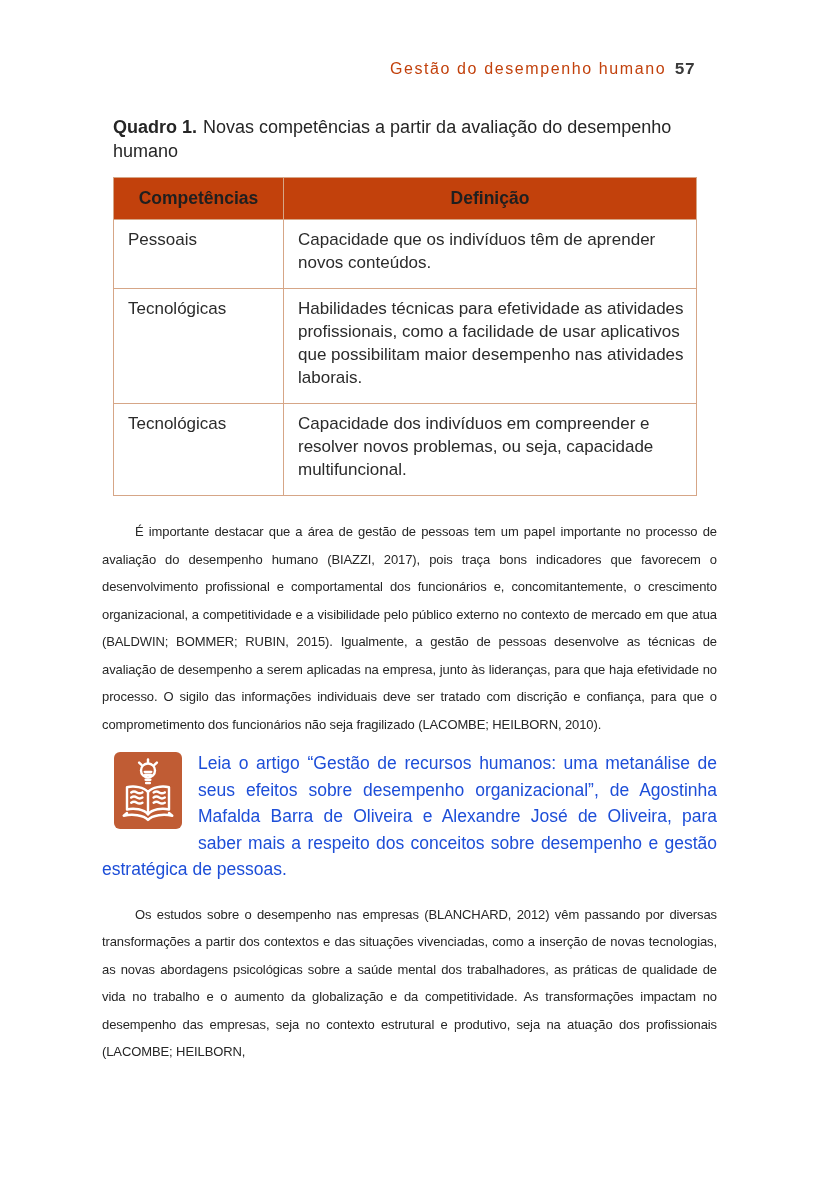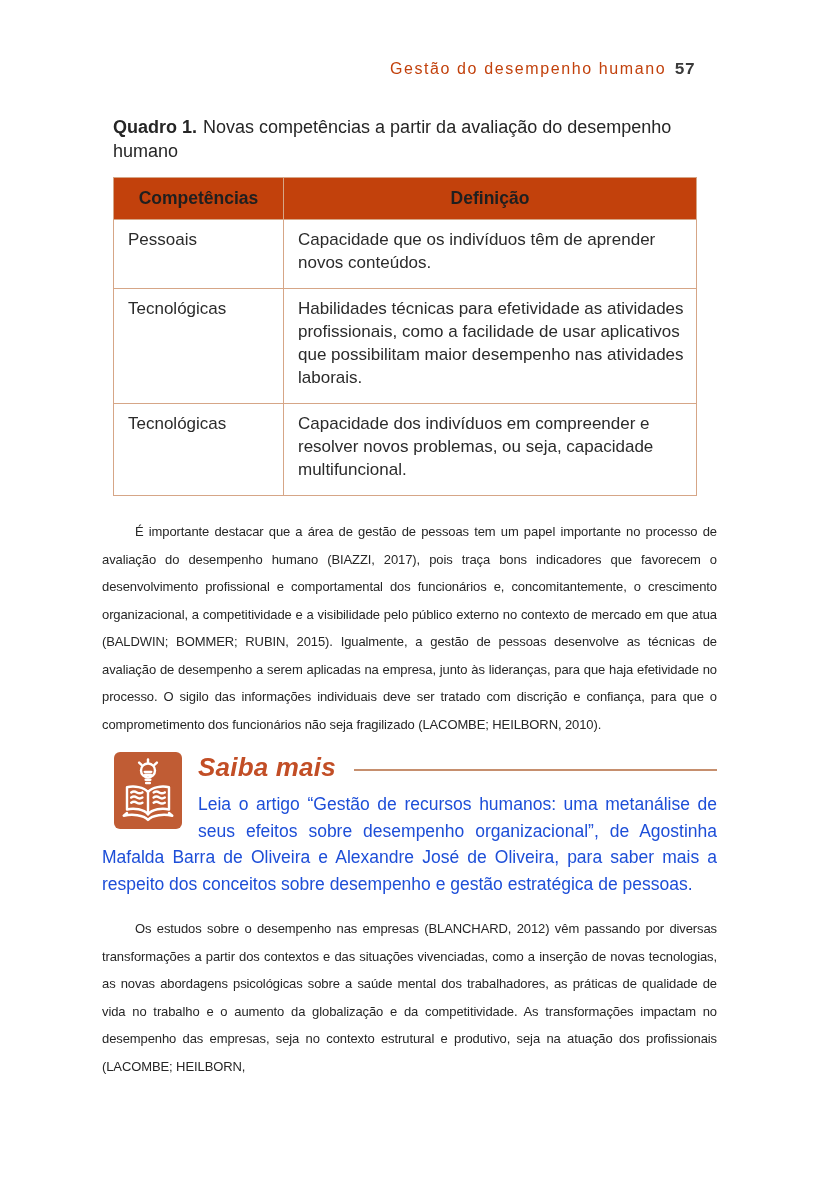--- a/index.html
+++ b/index.html
@@ -197,22 +197,18 @@
 
         <path d="M12 36.5 q3 -2 6 0 t6 0"></path>
         <path d="M12 42 q3 -2 6 0 t6 0"></path>
         <path d="M12 47.5 q3 -2 6 0 t6 0"></path>
 
         <path d="M36 36.5 q3 -2 6 0 t6 0"></path>
         <path d="M36 42 q3 -2 6 0 t6 0"></path>
         <path d="M36 47.5 q3 -2 6 0 t6 0"></path>
       </svg>
     </div>
-    <div class="sm-headrow">
-      <span class="sm-title">Saiba mais</span>
-      <span class="sm-divider"></span>
-    </div>
     <p class="sm-text">Leia o artigo “Gestão de recursos humanos: uma metanálise de seus efeitos sobre desempenho organizacional”, de Agostinha Mafalda Barra de Oliveira e Alexandre José de Oliveira, para saber mais a respeito dos conceitos sobre desempenho e gestão estratégica de pessoas.</p>
   </div>
 
   <p class="body-par second">Os estudos sobre o desempenho nas empresas (BLANCHARD, 2012) vêm passando por diversas transformações a partir dos contextos e das situações vivenciadas, como a inserção de novas tecnologias, as novas abordagens psicológicas sobre a saúde mental dos trabalhadores, as práticas de qualidade de vida no trabalho e o aumento da globalização e da competitividade. As transformações impactam no desempenho das empresas, seja no contexto estrutural e produtivo, seja na atuação dos profissionais (LACOMBE; HEILBORN,</p>
 
 </div>
 
 </body></html>

